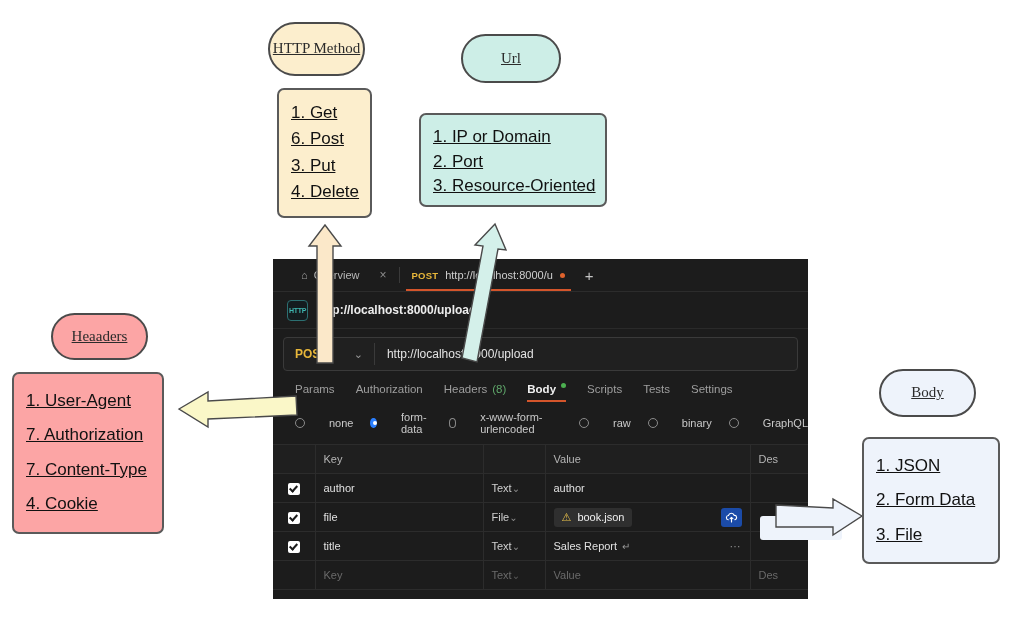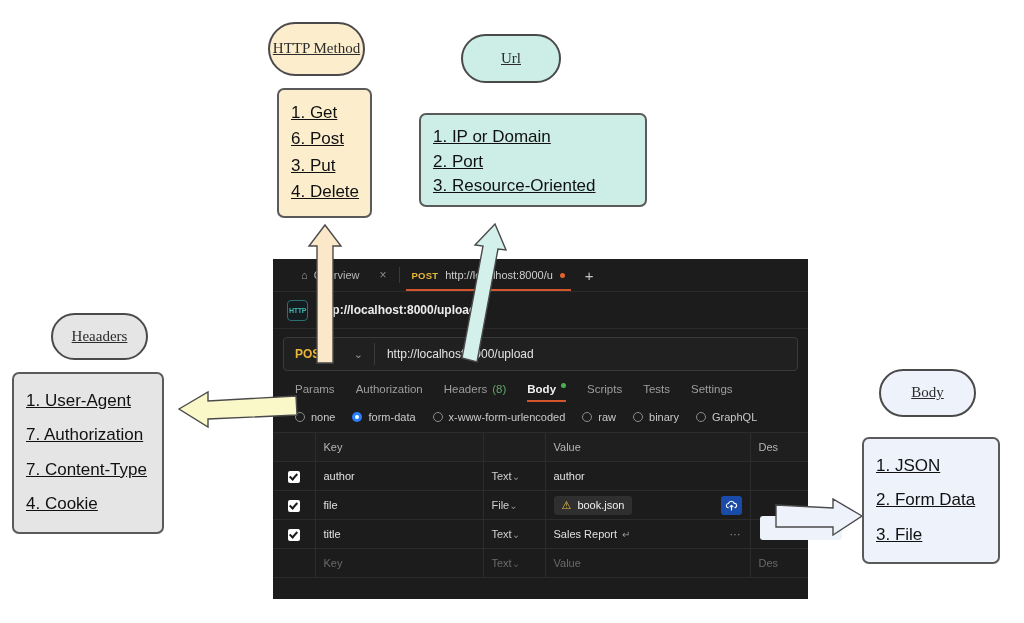--- a/index.html
+++ b/index.html
@@ -36,21 +36,21 @@
     flex-direction:column;
     justify-content:space-around;
     color:#111;
     font-size:17px;
     text-decoration:underline;
   }
   .listbox .li { white-space:nowrap; line-height:1.45; }
 
   .cream      { background:#fceecd; }
   .mint       { background:#cdeee7; }
-  .pale       { background:#e5e5e5; }
+  .pale       { background:#fca5a5; }
   .iceblue    { background:#eef3fb; }
 
   
   .arrows { position:absolute; left:0; top:0; width:1024px; height:623px; pointer-events:none; }
 
   
   .app {
     position:absolute;
     left:273px; top:259px; width:535px; height:340px;
     background:#1c1c1c;
@@ -132,21 +132,21 @@
   .sectab .count { color:#5fa66a; }
   .sectab .gdot { width:5px; height:5px; border-radius:50%; background:#4caf50; }
 
   
   .radios {
     display:flex; align-items:center; gap:17px;
     padding:9px 0 9px 22px;
     border-bottom:1px solid #2c2c2c;
     font-size:11px; color:#c9c9c9;
   }
-  .radio { display:flex; align-items:center; gap:6px; }
+  .radio { display:flex; align-items:center; gap:24px; }
   .rc { width:10px; height:10px; border-radius:50%; border:1px solid #8a8a8a; box-sizing:border-box; }
   .rc.sel { border:none; background:#2a7fff; position:relative; }
   .rc.sel:after { content:""; position:absolute; left:3px; top:3px; width:4px; height:4px; border-radius:50%; background:#fff; }
 
   
   .tbl { width:100%; border-collapse:collapse; table-layout:fixed; }
   .tbl col.c-chk  { width:42px; }
   .tbl col.c-key  { width:168px; }
   .tbl col.c-type { width:62px; }
   .tbl col.c-val  { width:205px; }
@@ -397,21 +397,21 @@
   <div class="listbox cream" style="left:277px; top:88px; width:95px; height:130px;">
     <div class="li">1. Get</div>
     <div class="li">6. Post</div>
     <div class="li">3. Put</div>
     <div class="li">4. Delete</div>
   </div>
 
   <div class="oval mint" style="left:461px; top:34px; width:100px; height:49px;">
     <span>Url</span>
   </div>
-  <div class="listbox mint" style="left:419px; top:113px; width:228px; height:94px;">
+  <div class="listbox mint" style="left:419px; top:113px; width:188px; height:94px;">
     <div class="li">1. IP or Domain</div>
     <div class="li">2. Port</div>
     <div class="li">3. Resource-Oriented</div>
   </div>
 
   <div class="oval pale" style="left:51px; top:313px; width:97px; height:47px;">
     <span>Heaaders</span>
   </div>
   <div class="listbox pale" style="left:12px; top:372px; width:152px; height:162px;">
     <div class="li">1. User-Agent</div>

